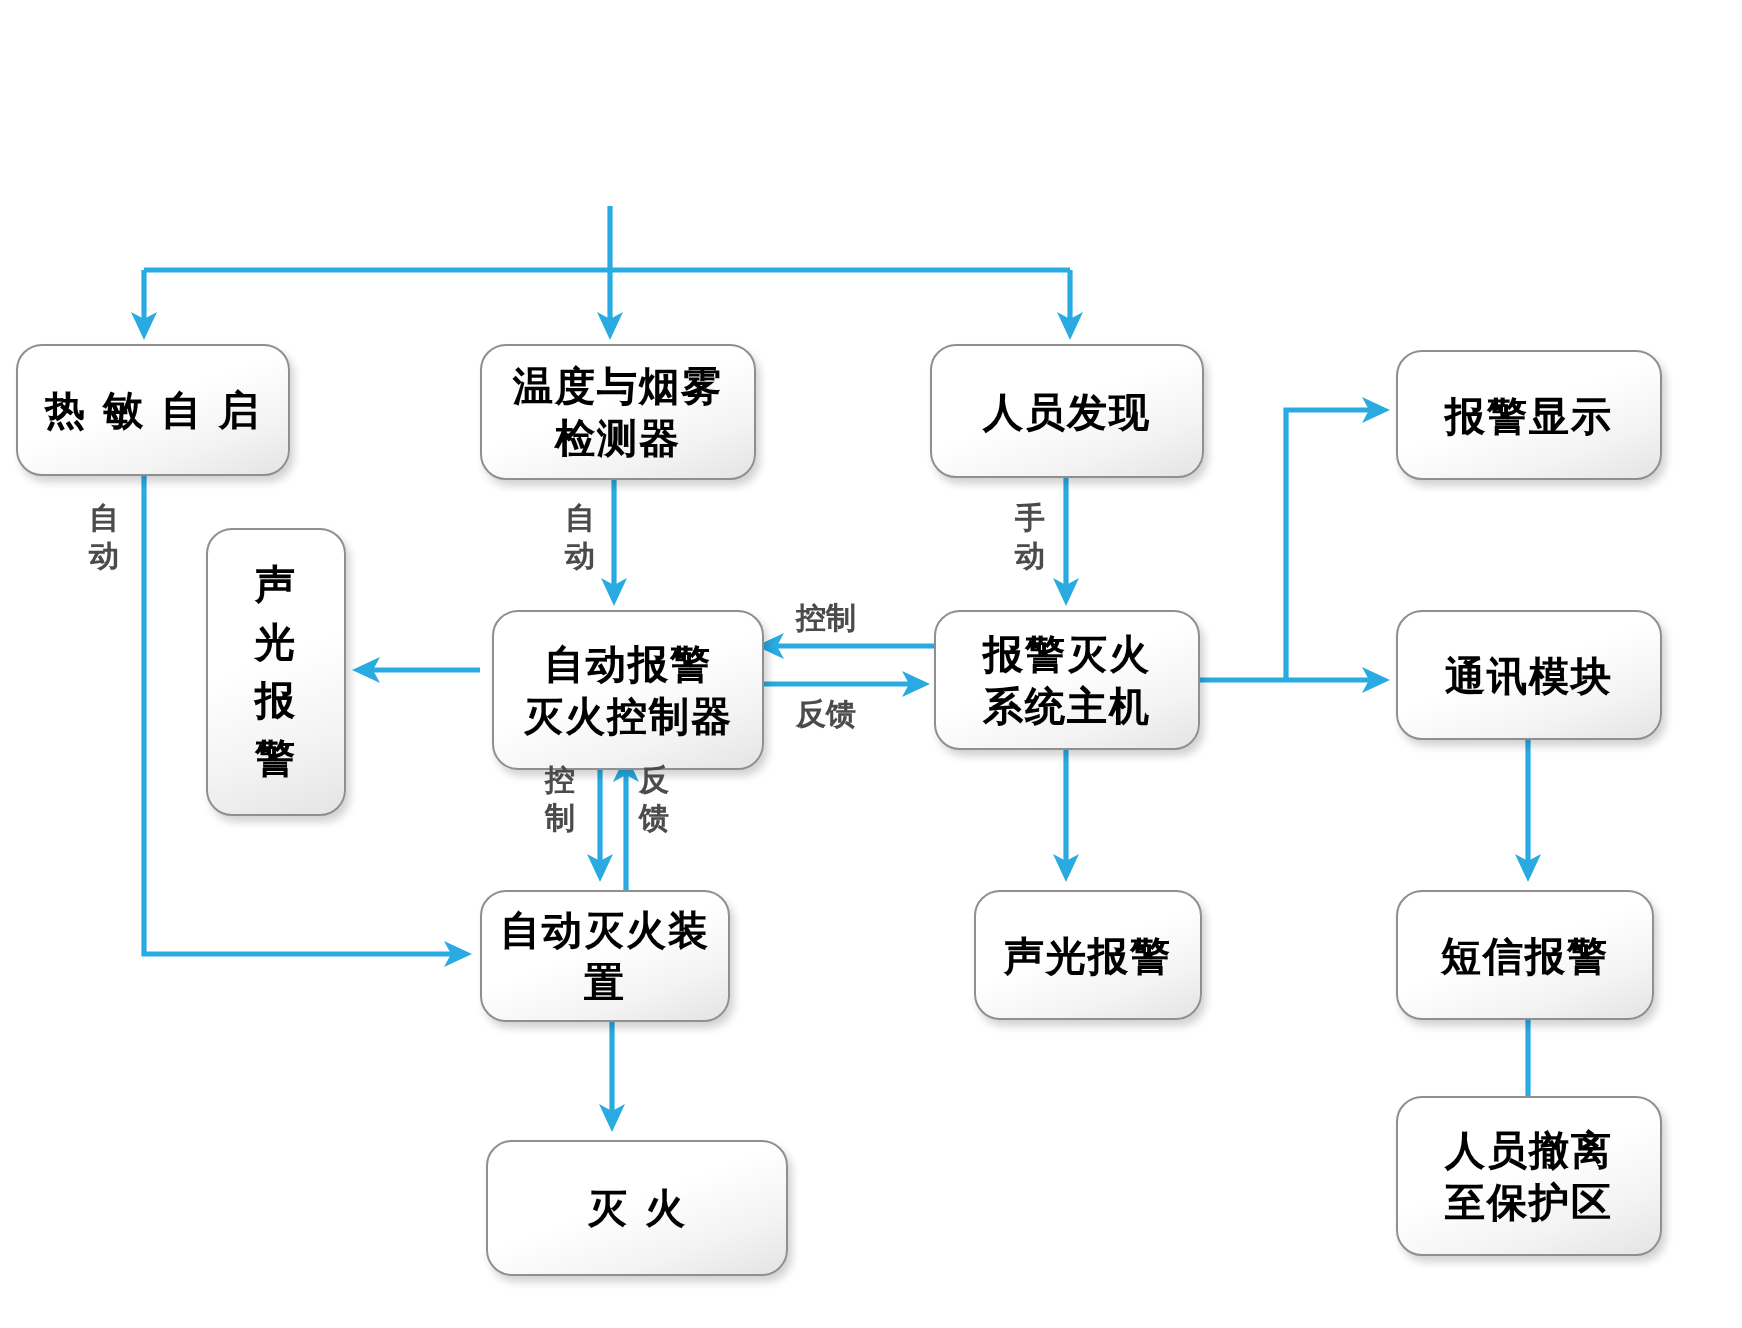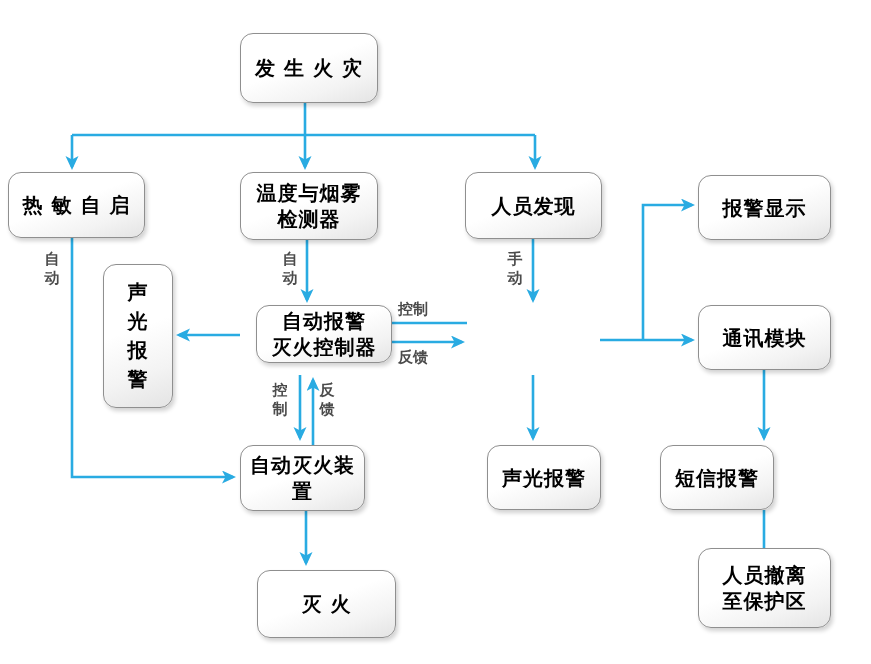--- a/index.html
+++ b/index.html
@@ -70,37 +70,38 @@
       <path d="M313,445 V380" marker-end="url(#arrow)"></path>
       <path d="M306,511 V563" marker-end="url(#arrow)"></path>
       <path d="M533,375 V438" marker-end="url(#arrow)"></path>
       <path d="M600,340 H692" marker-end="url(#arrow)"></path>
       <path d="M643,340 V205 H692" marker-end="url(#arrow)"></path>
       <path d="M764,370 V438" marker-end="url(#arrow)"></path>
       <path d="M764,510 V561" marker-end="url(#arrow)"></path>
     </g>
   </svg>
 
-  <div class="node" style="left:240px;top:33px;width:138px;height:70px">发 生 火 灾</div>
   <div class="node" style="left:8px;top:172px;width:137px;height:66px">热 敏 自 启</div>
   <div class="node" style="left:240px;top:172px;width:138px;height:68px">温度与烟雾
 检测器</div>
   <div class="node" style="left:465px;top:172px;width:137px;height:67px">人员发现</div>
   <div class="node" style="left:698px;top:175px;width:133px;height:65px">报警显示</div>
   <div class="node" style="left:103px;top:264px;width:70px;height:144px;line-height:1.45">声
 光
 报
 警</div>
-  <div class="node" style="left:256px;top:305px;width:136px;height:58px">自动报警
+  <div class="node" style="left:246px;top:305px;width:136px;height:80px">自动报警
 灭火控制器</div>
+  <div class="node" style="left:467px;top:305px;width:133px;height:70px">报警灭火
+系统主机</div>
   <div class="node" style="left:698px;top:305px;width:133px;height:65px">通讯模块</div>
   <div class="node" style="left:240px;top:445px;width:125px;height:66px">自动灭火装置</div>
   <div class="node" style="left:487px;top:445px;width:114px;height:65px">声光报警</div>
-  <div class="node" style="left:660px;top:445px;width:114px;height:65px">短信报警</div>
-  <div class="node" style="left:257px;top:570px;width:139px;height:68px">灭 火</div>
+  <div class="node" style="left:698px;top:445px;width:129px;height:65px">短信报警</div>
+  <div class="node" style="left:243px;top:570px;width:151px;height:68px">灭 火</div>
   <div class="node" style="left:698px;top:548px;width:133px;height:80px">人员撤离
 至保护区</div>
 
   <div class="edge-label" style="left:42px;top:250px;width:20px">自
 动</div>
   <div class="edge-label" style="left:280px;top:250px;width:20px">自
 动</div>
   <div class="edge-label" style="left:505px;top:250px;width:20px">手
 动</div>
   <div class="edge-label" style="left:391px;top:300px;width:44px">控制</div>

